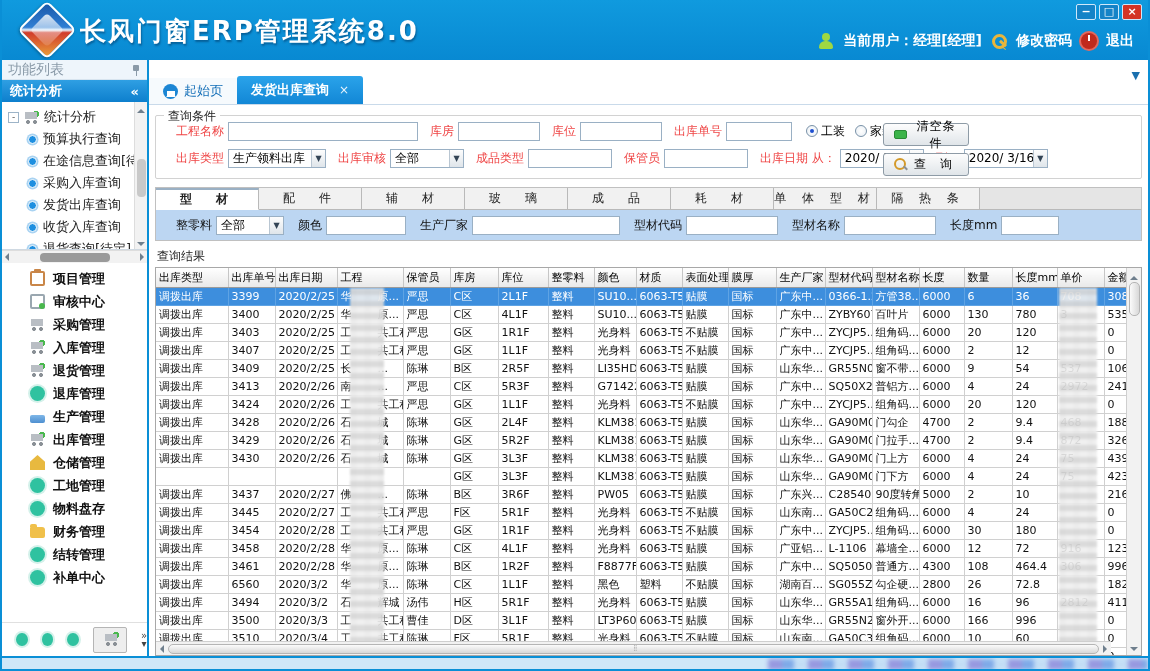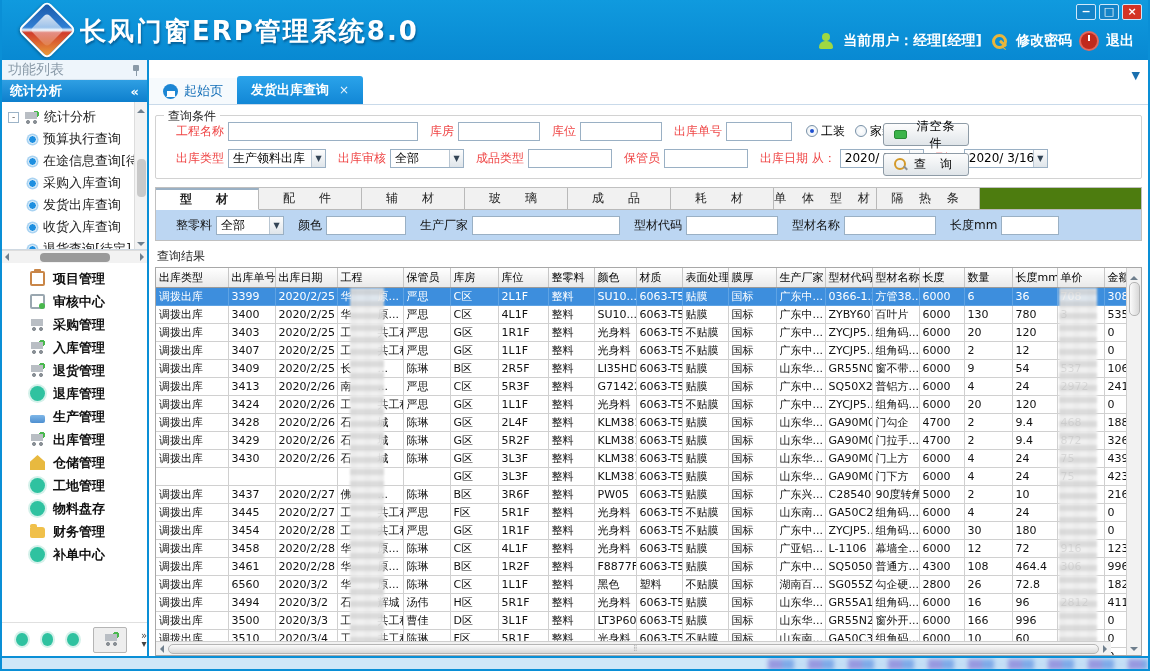--- a/index.html
+++ b/index.html
@@ -100,21 +100,21 @@
   .btncol{position:absolute;left:727px;top:7px;display:flex;flex-direction:column;gap:7px;}
   .btn{border:1px solid #8e9ba6;background:linear-gradient(#fdfdfd,#e0e5e9);border-radius:3px;display:flex;align-items:center;gap:7px;padding:2px 10px;font-size:12px;height:23px;width:86px;}
   .clear-ic{width:15px;height:9px;background:#3cb44a;border:1px solid #2a8a36;border-radius:2px;display:inline-block;}
   .mag-ic{width:13px;height:13px;position:relative;display:inline-block;}
   .mag-ic::before{content:"";position:absolute;left:0;top:0;width:8px;height:8px;border:2px solid #d49a2a;border-radius:50%;}
   .mag-ic::after{content:"";position:absolute;left:9px;top:9px;width:5px;height:2px;background:#8a8f94;transform:rotate(45deg);}
   .btn .blabel{letter-spacing:1px;}
 
   
   .matbox{flex:none;margin-top:8px;border:1px solid #c0c0c0;}
-  .mattabs{display:flex;height:22px;background:#4d7c0f;}
+  .mattabs{display:flex;height:22px;background:#e5e5e5;}
   .mattab{width:103px;border-right:1px solid #b9b9b9;border-bottom:1px solid #b9b9b9;background:#f1f1f1;display:flex;align-items:center;justify-content:center;font-size:12px;letter-spacing:6px;color:#222;}
   .mattab.active{background:#fff;border-bottom:1px solid #fff;border-top:2px solid #9ab0c4;font-weight:bold;}
   .mattabs .filler{flex:1;border-bottom:1px solid #b9b9b9;}
   .filterband{height:30px;background:#bcd6f2;display:flex;align-items:center;padding-left:10px;gap:4px;white-space:nowrap;}
   .filterband label{font-size:12px;color:#111;margin-left:10px;}
 
   
   .res-label{flex:none;font-size:12px;color:#222;margin:7px 0 2px 2px;}
   .tablewrap{flex:1;position:relative;border:1px solid #a8a8a8;min-height:0;display:flex;}
   .gridarea{flex:1;overflow:hidden;position:relative;}
@@ -255,20 +255,24 @@
             <span class="mi-ic ic-circle"></span>
             <span>工地管理</span>
           </div>
           <div class="menu-item">
             <span class="mi-ic ic-circle"></span>
             <span>物料盘存</span>
           </div>
           <div class="menu-item">
             <span class="mi-ic ic-folder"></span>
             <span>财务管理</span>
+          </div>
+          <div class="menu-item">
+            <span class="mi-ic ic-circle"></span>
+            <span>结转管理</span>
           </div>
           <div class="menu-item">
             <span class="mi-ic ic-circle"></span>
             <span>补单中心</span>
           </div>
         </div>
       <div class="side-toolbar">
         <span class="tb-dot"></span>
         <span class="tb-dot"></span>
         <span class="tb-dot"></span>

